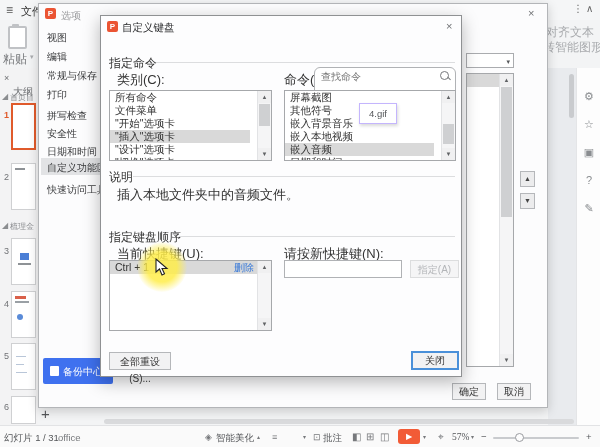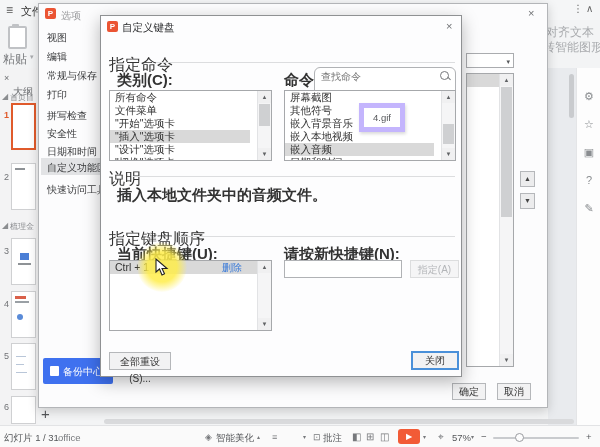--- a/index.html
+++ b/index.html
@@ -56,36 +56,36 @@
   .close-x{font-size:11px;color:#707275;}
   .side-item{font-size:10px;color:#3a3b3d;}
   .side-sel{background:#e2e3e5;}
   .backup-btn{left:43px;top:358px;width:70px;height:26px;background:#3f71ef;border-radius:2px;color:#fff;}
   .backup-ico{width:9px;height:10px;background:#fff;border-radius:1px;}
   .btn{background:#f2f2f3;border:1px solid #b5b7ba;box-sizing:border-box;font-size:10px;color:#333;
        text-align:center;}
   .btn.focus{border:2px solid #4a90d9;}
   .btn.disabled{background:#f5f5f6;border-color:#dcddde;color:#b3b5b8;}
 
-  .grp-lbl{font-size:16px;color:#333;background:inherit;}
+  .grp-lbl{font-size:12px;color:#333;background:inherit;}
   .grp-line{height:1px;background:#dcdddf;}
-  .fld-lbl{font-size:15px;color:#333;font-weight:bold;}
+  .fld-lbl{font-size:13px;color:#333;}
   .listbox{background:#fff;border:1px solid #a6a8ab;box-sizing:border-box;overflow:hidden;}
   .lb-row{height:13px;line-height:13px;padding-left:5px;font-size:10.5px;color:#333;white-space:nowrap;}
   .lb-sel{background:#d9d9d9;}
   .sbar{position:absolute;top:0;right:0;width:13px;height:100%;background:#f5f5f6;border-left:1px solid #e2e3e5;}
   .sbtn{position:absolute;left:0;width:13px;height:12px;background:#f0f0f1;color:#606265;font-size:6px;
         text-align:center;line-height:12px;}
   .sthumb{position:absolute;left:1px;width:11px;background:#cfd0d2;}
   .search-box{background:#fff;border:1px solid #b0b2b5;box-sizing:border-box;}
   .search-box input{border:none;outline:none;width:118px;height:13px;font-size:10px;color:#444;
                     font-family:"Liberation Sans",sans-serif;background:transparent;}
   .mag{width:7px;height:7px;border:1.4px solid #77797c;border-radius:50%;}
   .mag:after{content:"";position:absolute;left:6px;top:6px;width:4px;height:1.4px;background:#77797c;transform:rotate(45deg);}
-  .tooltip{background:#fff;border:5px solid #c4b5fd;box-shadow:1px 2px 3px rgba(0,0,0,.15);
+  .tooltip{background:#fff;border:1px solid #c4b5fd;box-shadow:1px 2px 3px rgba(0,0,0,.15);
            font-size:9.5px;color:#55575a;text-align:center;line-height:19px;}
   .del-link{font-size:10px;color:#3b7bd8;}
   .text-input{background:#fff;border:1px solid #b0b2b5;box-sizing:border-box;}
   .combo{background:#fff;border:1px solid #aaacaf;box-sizing:border-box;}
   .combo-arrow{font-size:7px;color:#55575a;}
   .mini-btn{background:#ececed;border:1px solid #b5b7ba;box-sizing:border-box;font-size:7px;color:#444;
             text-align:center;line-height:14px;}
   .halo{width:50px;height:50px;border-radius:50%;
         background:radial-gradient(circle, rgba(255,237,74,.85) 42%, rgba(255,237,74,0) 72%);}
 </style>
@@ -182,21 +182,21 @@
     <span class="abs sb txt" style="left:323px;top:6px;">批注</span>
 
     <span class="abs view-ico txt" style="left:352px;top:5px;">◧</span>
     <span class="abs view-ico txt" style="left:366px;top:5px;">⊞</span>
     <span class="abs view-ico txt" style="left:380px;top:5px;">◫</span>
 
     <div class="abs play-btn" style="left:398px;top:3px;">▶</div>
     <span class="abs sb-ico txt" style="left:423px;top:7px;font-size:6px;">▾</span>
 
     <span class="abs view-ico txt" style="left:438px;top:5px;">⌖</span>
-    <span class="abs sb txt" style="left:452px;top:6px;">57%</span>
+    <span class="abs sb txt" style="left:452px;top:6px;font-family:Liberation Serif, serif;">57%</span>
     <span class="abs sb-ico txt" style="left:471px;top:7px;font-size:6px;">▾</span>
     <span class="abs sb txt" style="left:481px;top:5px;">−</span>
     <div class="abs slider-track" style="left:493px;top:11px;width:86px;"></div>
     <div class="abs slider-knob" style="left:515px;top:7px;"></div>
     <span class="abs sb txt" style="left:586px;top:5px;">+</span>
   </div>
 
   <div class="abs dialog opt-dialog">
     <div class="abs p-logo" style="left:6px;top:4px;">P</div>
     <span class="abs dlg-title-gray txt" style="left:22px;top:5px;">选项</span>
@@ -288,21 +288,21 @@
 
     <span class="abs grp-lbl txt" style="left:8px;top:213px;">指定键盘顺序</span>
     <div class="abs grp-line" style="left:78px;top:220px;width:276px;"></div>
 
     <span class="abs fld-lbl txt" style="left:16px;top:229px;">当前快捷键(U):</span>
     <span class="abs fld-lbl txt" style="left:183px;top:229px;">请按新快捷键(N):</span>
 
     <div class="abs listbox" style="left:8px;top:244px;width:163px;height:71px;">
       <div class="lb-row lb-sel" style="width:144px;position:relative;">
         <span>Ctrl + 1</span>
-        <span class="del-link" style="position:absolute;right:17px;top:0;">删除</span>
+        <span class="del-link" style="position:absolute;right:5px;top:0;">删除</span>
       </div>
       <div class="sbar">
         <div class="sbtn" style="top:0;">▲</div>
         <div class="sbtn" style="bottom:0;">▼</div>
       </div>
     </div>
 
     <input class="abs text-input" style="left: 183px; top: 244px; width: 118px; height: 18px;">
     <div class="abs btn disabled" style="left:309px;top:244px;width:49px;height:18px;line-height:17px;">指定(A)</div>
 

